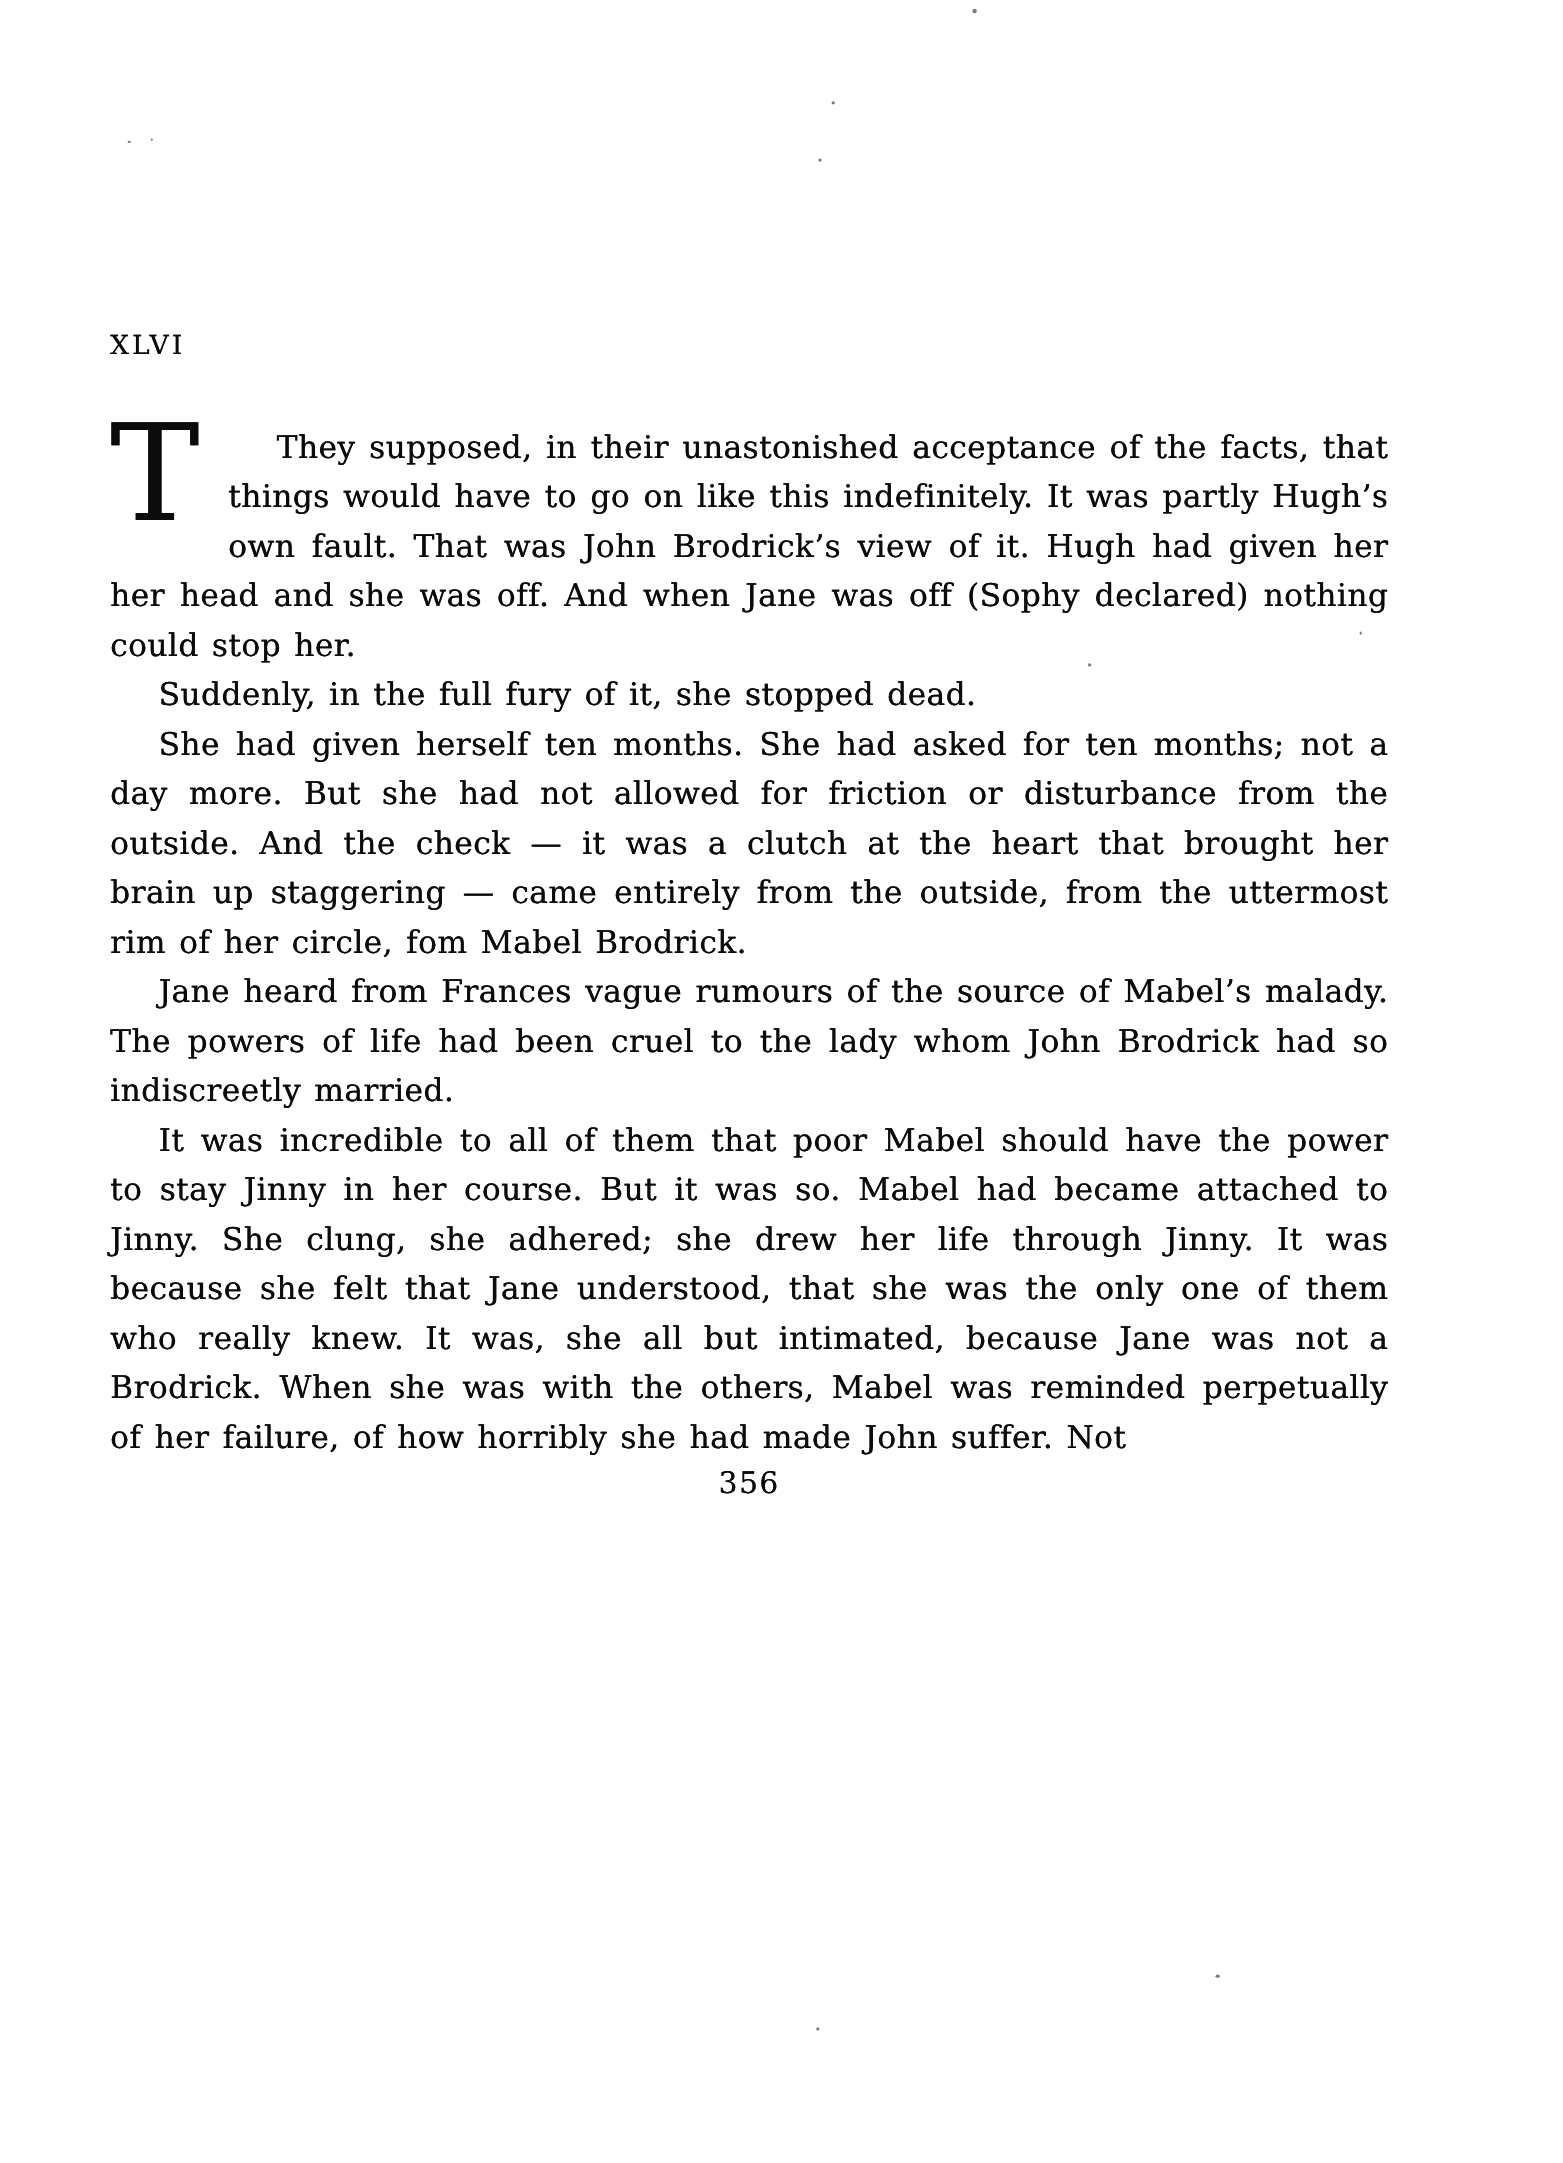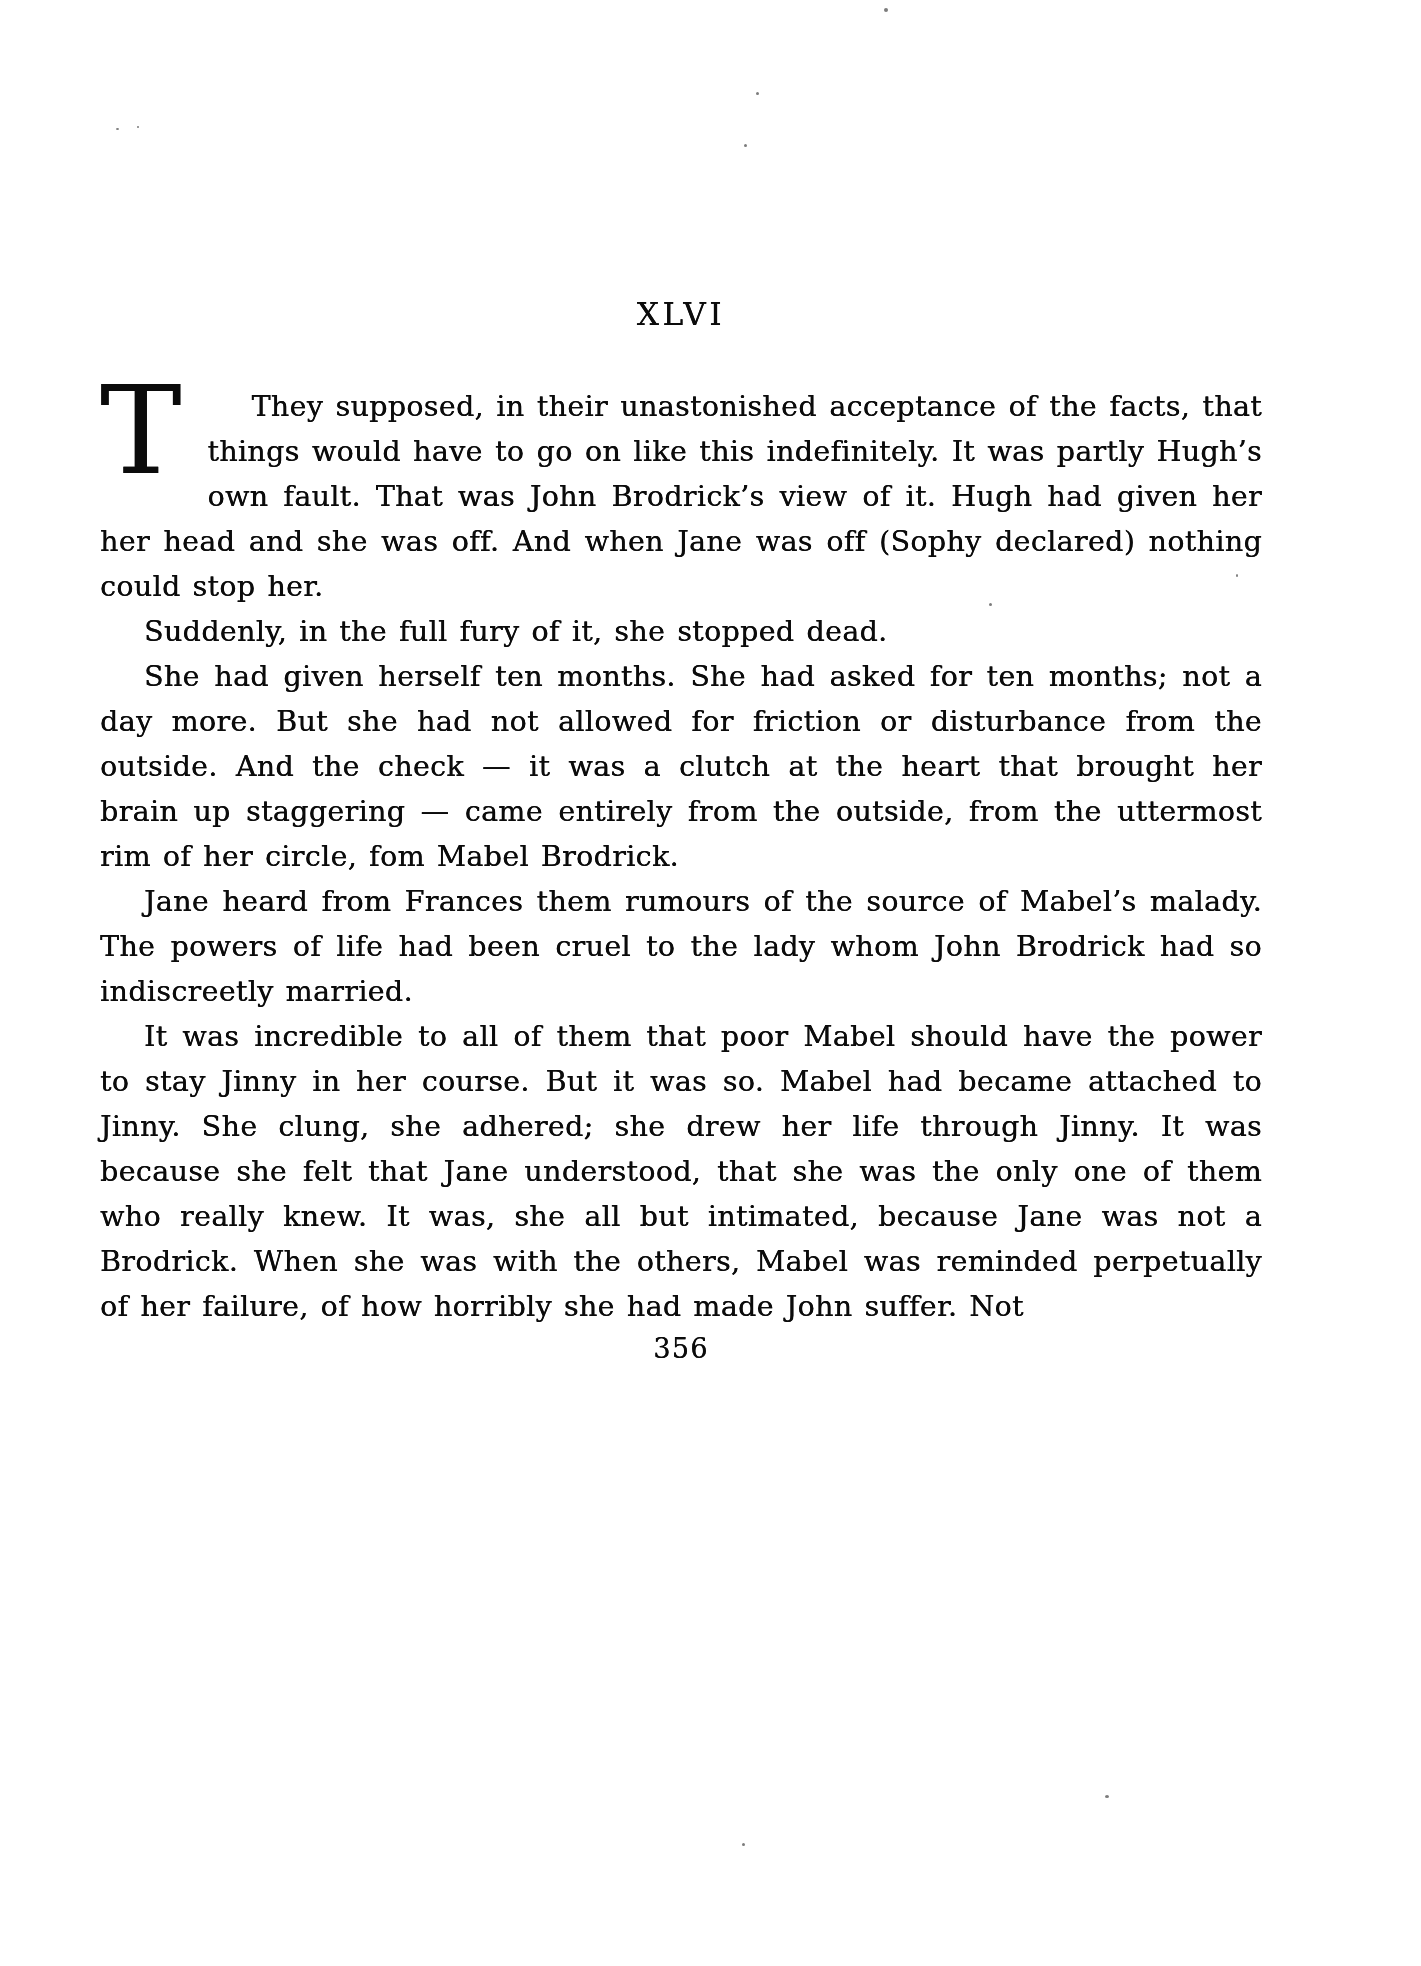--- a/index.html
+++ b/index.html
@@ -16,22 +16,21 @@
     overflow: hidden;
   }
   .page {
     box-sizing: border-box;
     width: 1421px;
     height: 1966px;
     padding: 296px 159px 0 100px;
   }
   .chapter-heading {
     margin: 0 0 52px 0;
-    text-align: center;
-    font-size: 31px;
+    font-size: 24px;
     line-height: 36px;
     font-weight: normal;
     letter-spacing: 0.12em;
     text-shadow: 0.3px 0 0 currentColor;
   }
   .text-block {
     font-size: 28.5px;
     line-height: 45px;
     text-align: justify;
     letter-spacing: 0.012em;
@@ -99,21 +98,21 @@
     <p class="para"><span class="drop-cap">T</span></p>
 
     <p class="para indent">They supposed, in their unastonished acceptance of the facts, that things would have to go on like this indefinitely. It was partly Hugh’s own fault. That was John Brodrick’s view of it. Hugh had given her her head and she was off. And when Jane was off (Sophy declared) nothing could stop her.</p>
 
 
     <p class="para indent">Suddenly, in the full fury of it, she stopped dead.</p>
 
     <p class="para indent">She had given herself ten months. She had asked for ten months; not a day more. But she had not allowed for friction or disturbance from the outside. And the check — it was a clutch at the heart that brought her brain up staggering — came entirely from the outside, from the uttermost rim of her circle, fom Mabel Brodrick.</p>
 
 
-    <p class="para indent">Jane heard from Frances them rumours of the source of Mabel’s malady. The powers of life had been cruel to the lady whom John Brodrick had so indiscreetly married.</p>
+    <p class="para indent">Jane heard from Frances vague rumours of the source of Mabel’s malady. The powers of life had been cruel to the lady whom John Brodrick had so indiscreetly married.</p>
 
     <p class="para indent">It was incredible to all of them that poor Mabel should have the power to stay Jinny in her course. But it was so. Mabel had became attached to Jinny. She clung, she adhered; she drew her life through Jinny. It was because she felt that Jane understood, that she was the only one of them who really knew. It was, she all but intimated, because Jane was not a Brodrick. When she was with the others, Mabel was reminded perpetually of her failure, of how horribly she had made John suffer. Not</p>
 
   </div>
 
   <div class="page-number">356</div>
 
 </div>
 
 </body></html>

